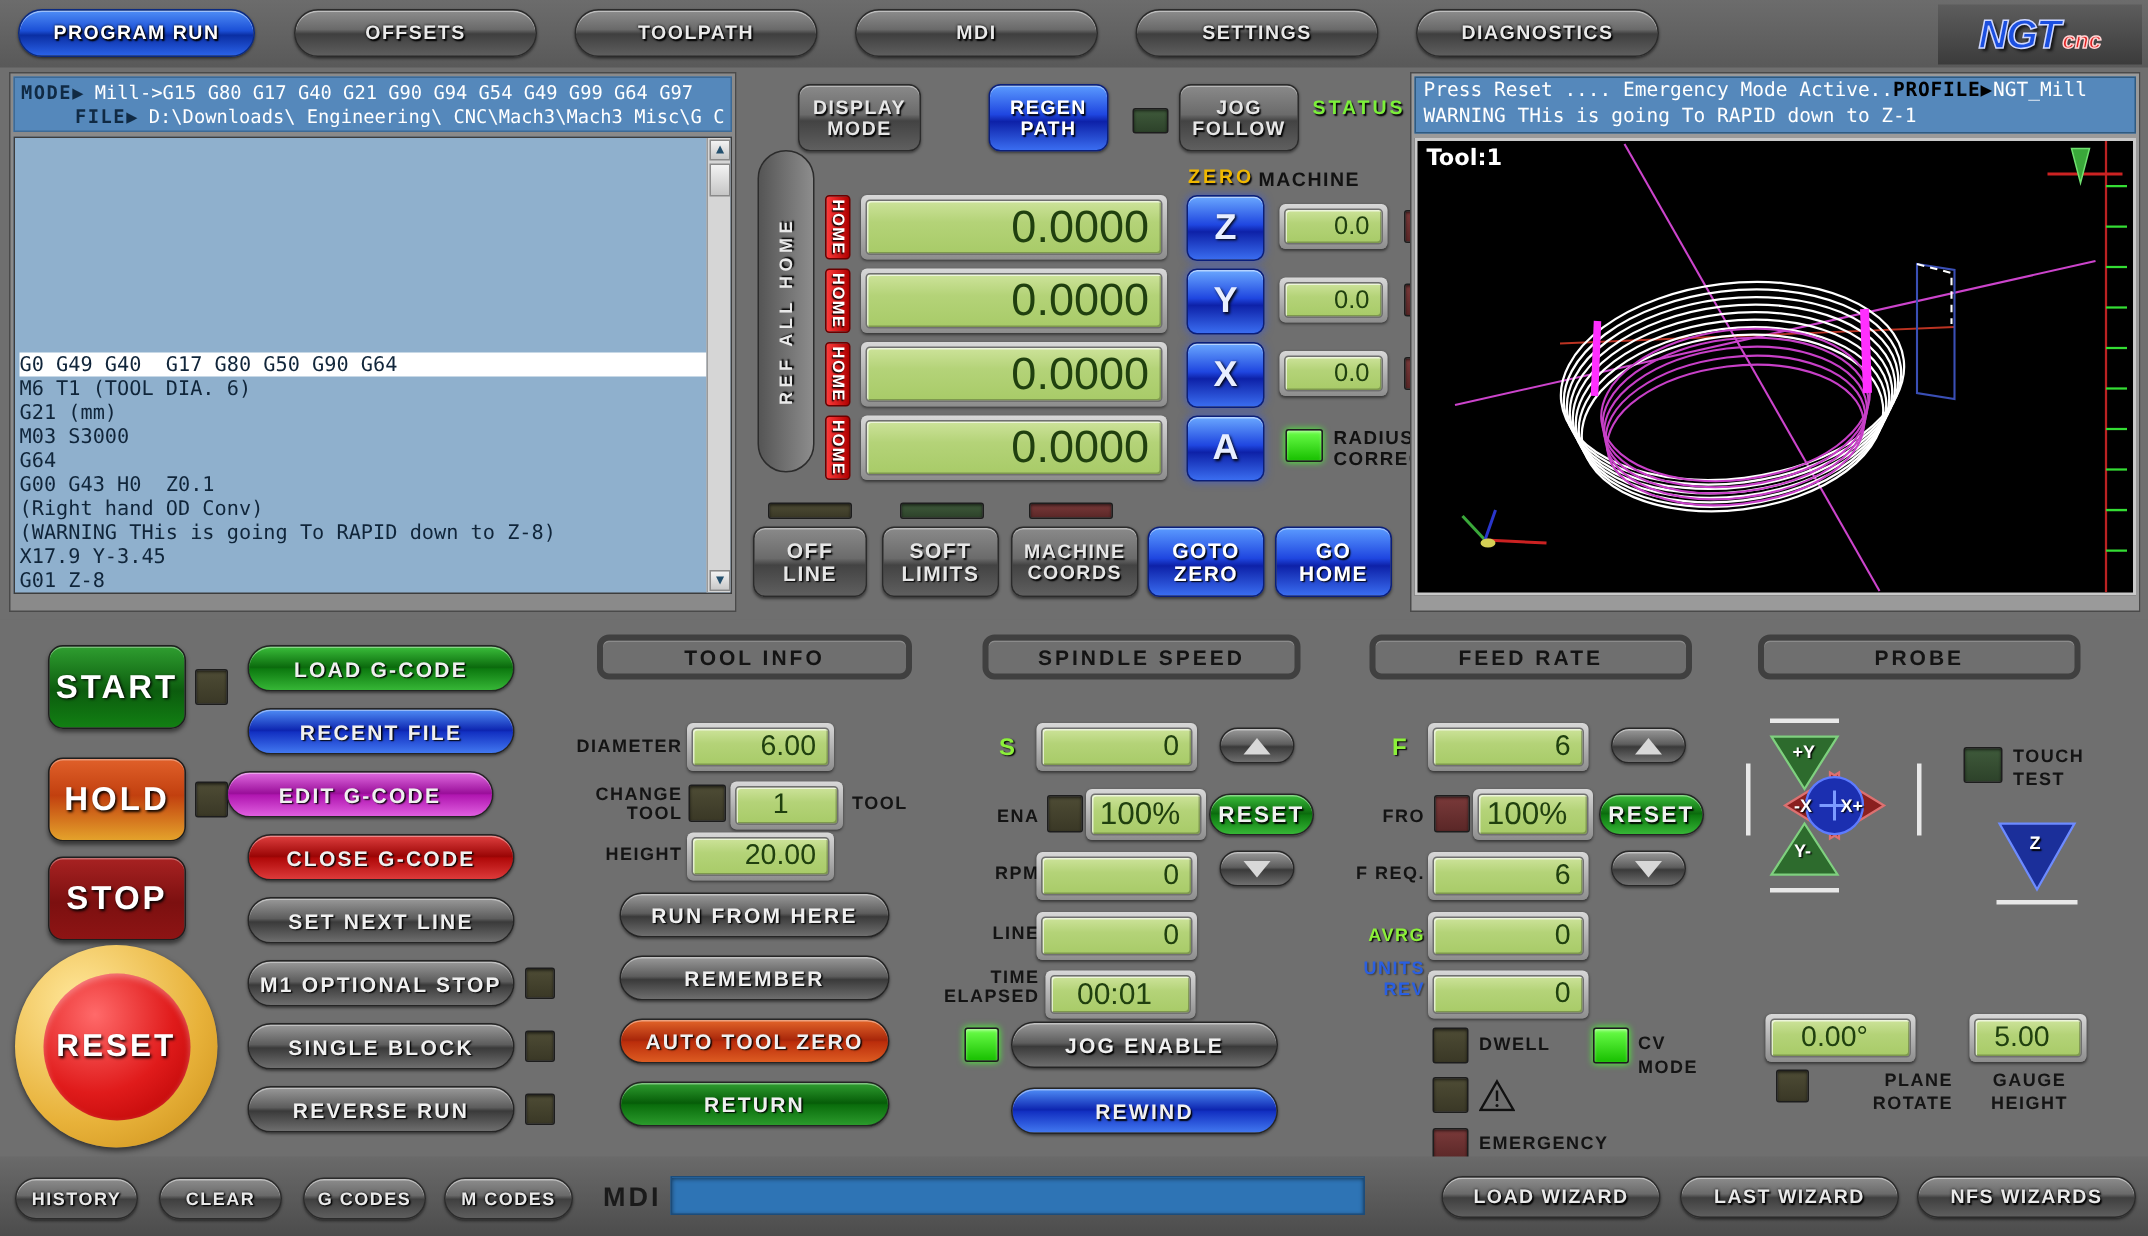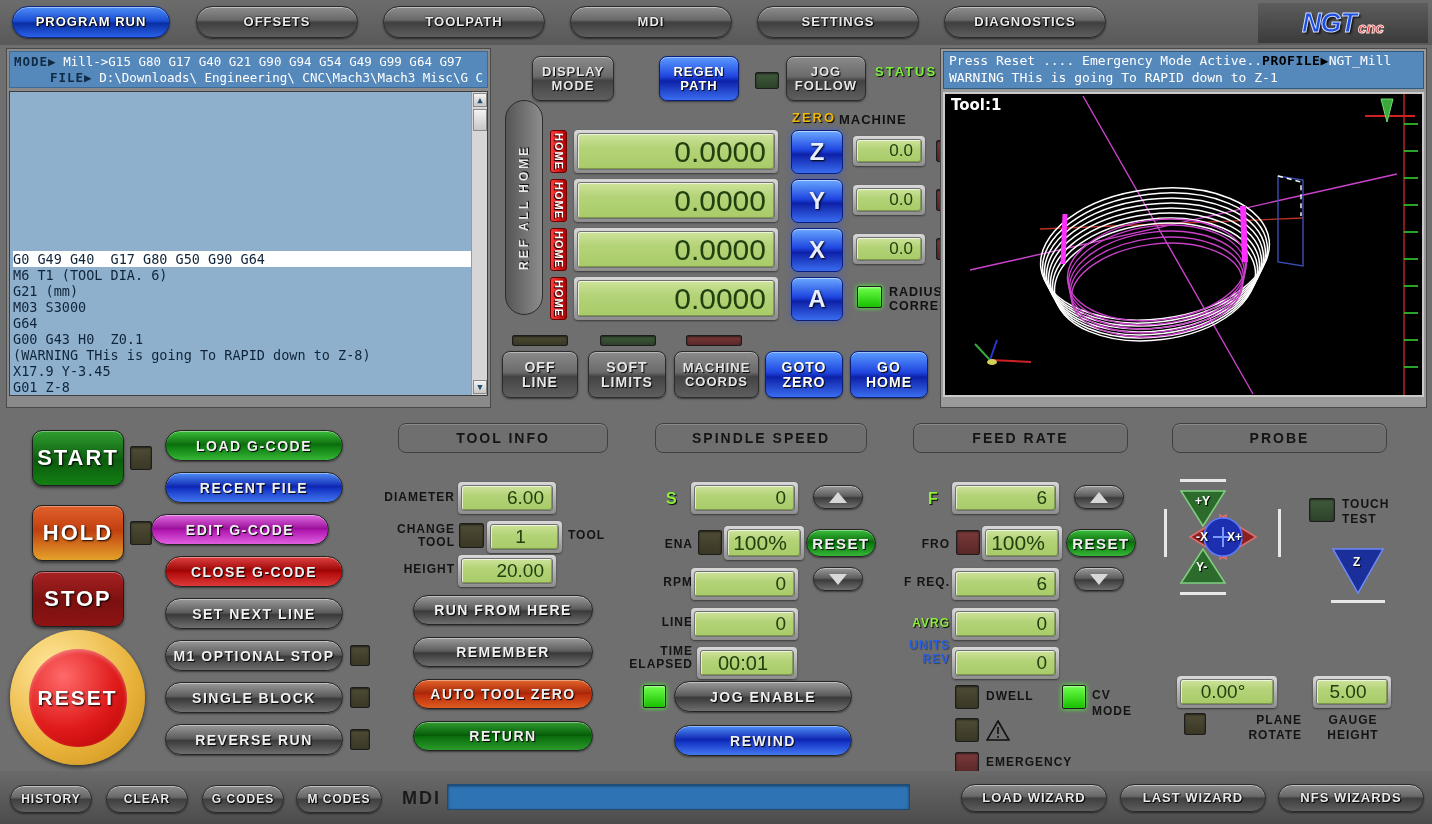--- a/index.html
+++ b/index.html
@@ -46,21 +46,21 @@
   .rect.blue {
     background:linear-gradient(to bottom,#5b9bff 0%,#1f46e0 45%,#0d21a8 56%,#3a6df0 100%);
     border-color:#0b1f7a; color:#fff;
   }
 
   
   #tabs { position:absolute; left:0; top:0; width:1432px; height:45px;
           background:linear-gradient(to bottom,#6c6c6c,#595959); }
   #tabs .pill { position:absolute; top:6px; height:32px; font-size:13px; }
 
-  #logo { position:absolute; right:4px; top:3px; width:170px; height:40px;
+  #logo { position:absolute; right:4px; top:3px; width:136px; height:40px;
           display:flex; align-items:center; justify-content:center; gap:2px;
           background:linear-gradient(to bottom,#5d5d5d,#3b3b3b); }
   #logo .ngt { font-size:27px; font-weight:bold; font-style:italic;
     color:#1b4fe0; -webkit-text-stroke:1px #cfd8ff; letter-spacing:-1px;
     text-shadow:2px 2px 2px rgba(0,0,0,.7); }
   #logo .cnc { font-size:15px; font-weight:bold; font-style:italic; color:#e02020;
     -webkit-text-stroke:1px #ffd5d5; margin-top:8px; }
 
   
   #gcodePanel { position:absolute; left:6px; top:48px; width:485px; height:360px;
@@ -134,21 +134,21 @@
   #statusMsg b { color:#000000; letter-spacing:.5px; }
   #tpView { margin-top:3px; height:305px; background:#000;
             border:2px solid #c9c9c9; position:relative; overflow:hidden; }
   #tpTool { position:absolute; left:6px; top:2px; color:#fff;
             font-family:"DejaVu Sans",sans-serif; font-size:15px; font-weight:bold; }
 
   
   #bottom { position:absolute; left:0; top:413px; width:1432px; height:358px;
             background:#6f6f6f; }
   .group-title {
-    border-radius:8px; border:1px solid #404040; background:#6f6f6f;
+    border-radius:8px; border:4px solid #404040; background:#6f6f6f;
     color:#141414; font-weight:bold; letter-spacing:2px; font-size:14px;
     display:flex; align-items:center; justify-content:center;
     box-shadow:inset 0 1px 0 rgba(255,255,255,.2);
   }
 
   .bigbtn { border-radius:10px; font-weight:bold; letter-spacing:2px;
     color:#fff; text-shadow:1px 1px 2px #000; font-size:22px;
     display:flex; align-items:center; justify-content:center;
     border:1px solid #1f1f1f; cursor:pointer;
     box-shadow:inset 0 1px 0 rgba(255,255,255,.35),0 2px 3px rgba(0,0,0,.5); }
@@ -244,20 +244,21 @@
     </div>
 
     <div id="gcodeList">
       <div id="gcodeInner">
           <div class="ln cur">G0 G49 G40  G17 G80 G50 G90 G64</div>
           <div class="ln">M6 T1 (TOOL DIA. 6)</div>
           <div class="ln">G21 (mm)</div>
           <div class="ln">M03 S3000</div>
           <div class="ln">G64</div>
           <div class="ln">G00 G43 H0  Z0.1</div>
+          <div class="ln">(Right hand OD Conv)</div>
           <div class="ln">(WARNING THis is going To RAPID down to Z-8)</div>
           <div class="ln">X17.9 Y-3.45</div>
           <div class="ln">G01 Z-8</div>
         </div>
       <div id="gcodeScroll">
         <div class="ar up">▲</div>
         <div class="thumb"></div>
         <div class="ar dn">▼</div>
       </div>
     </div>

